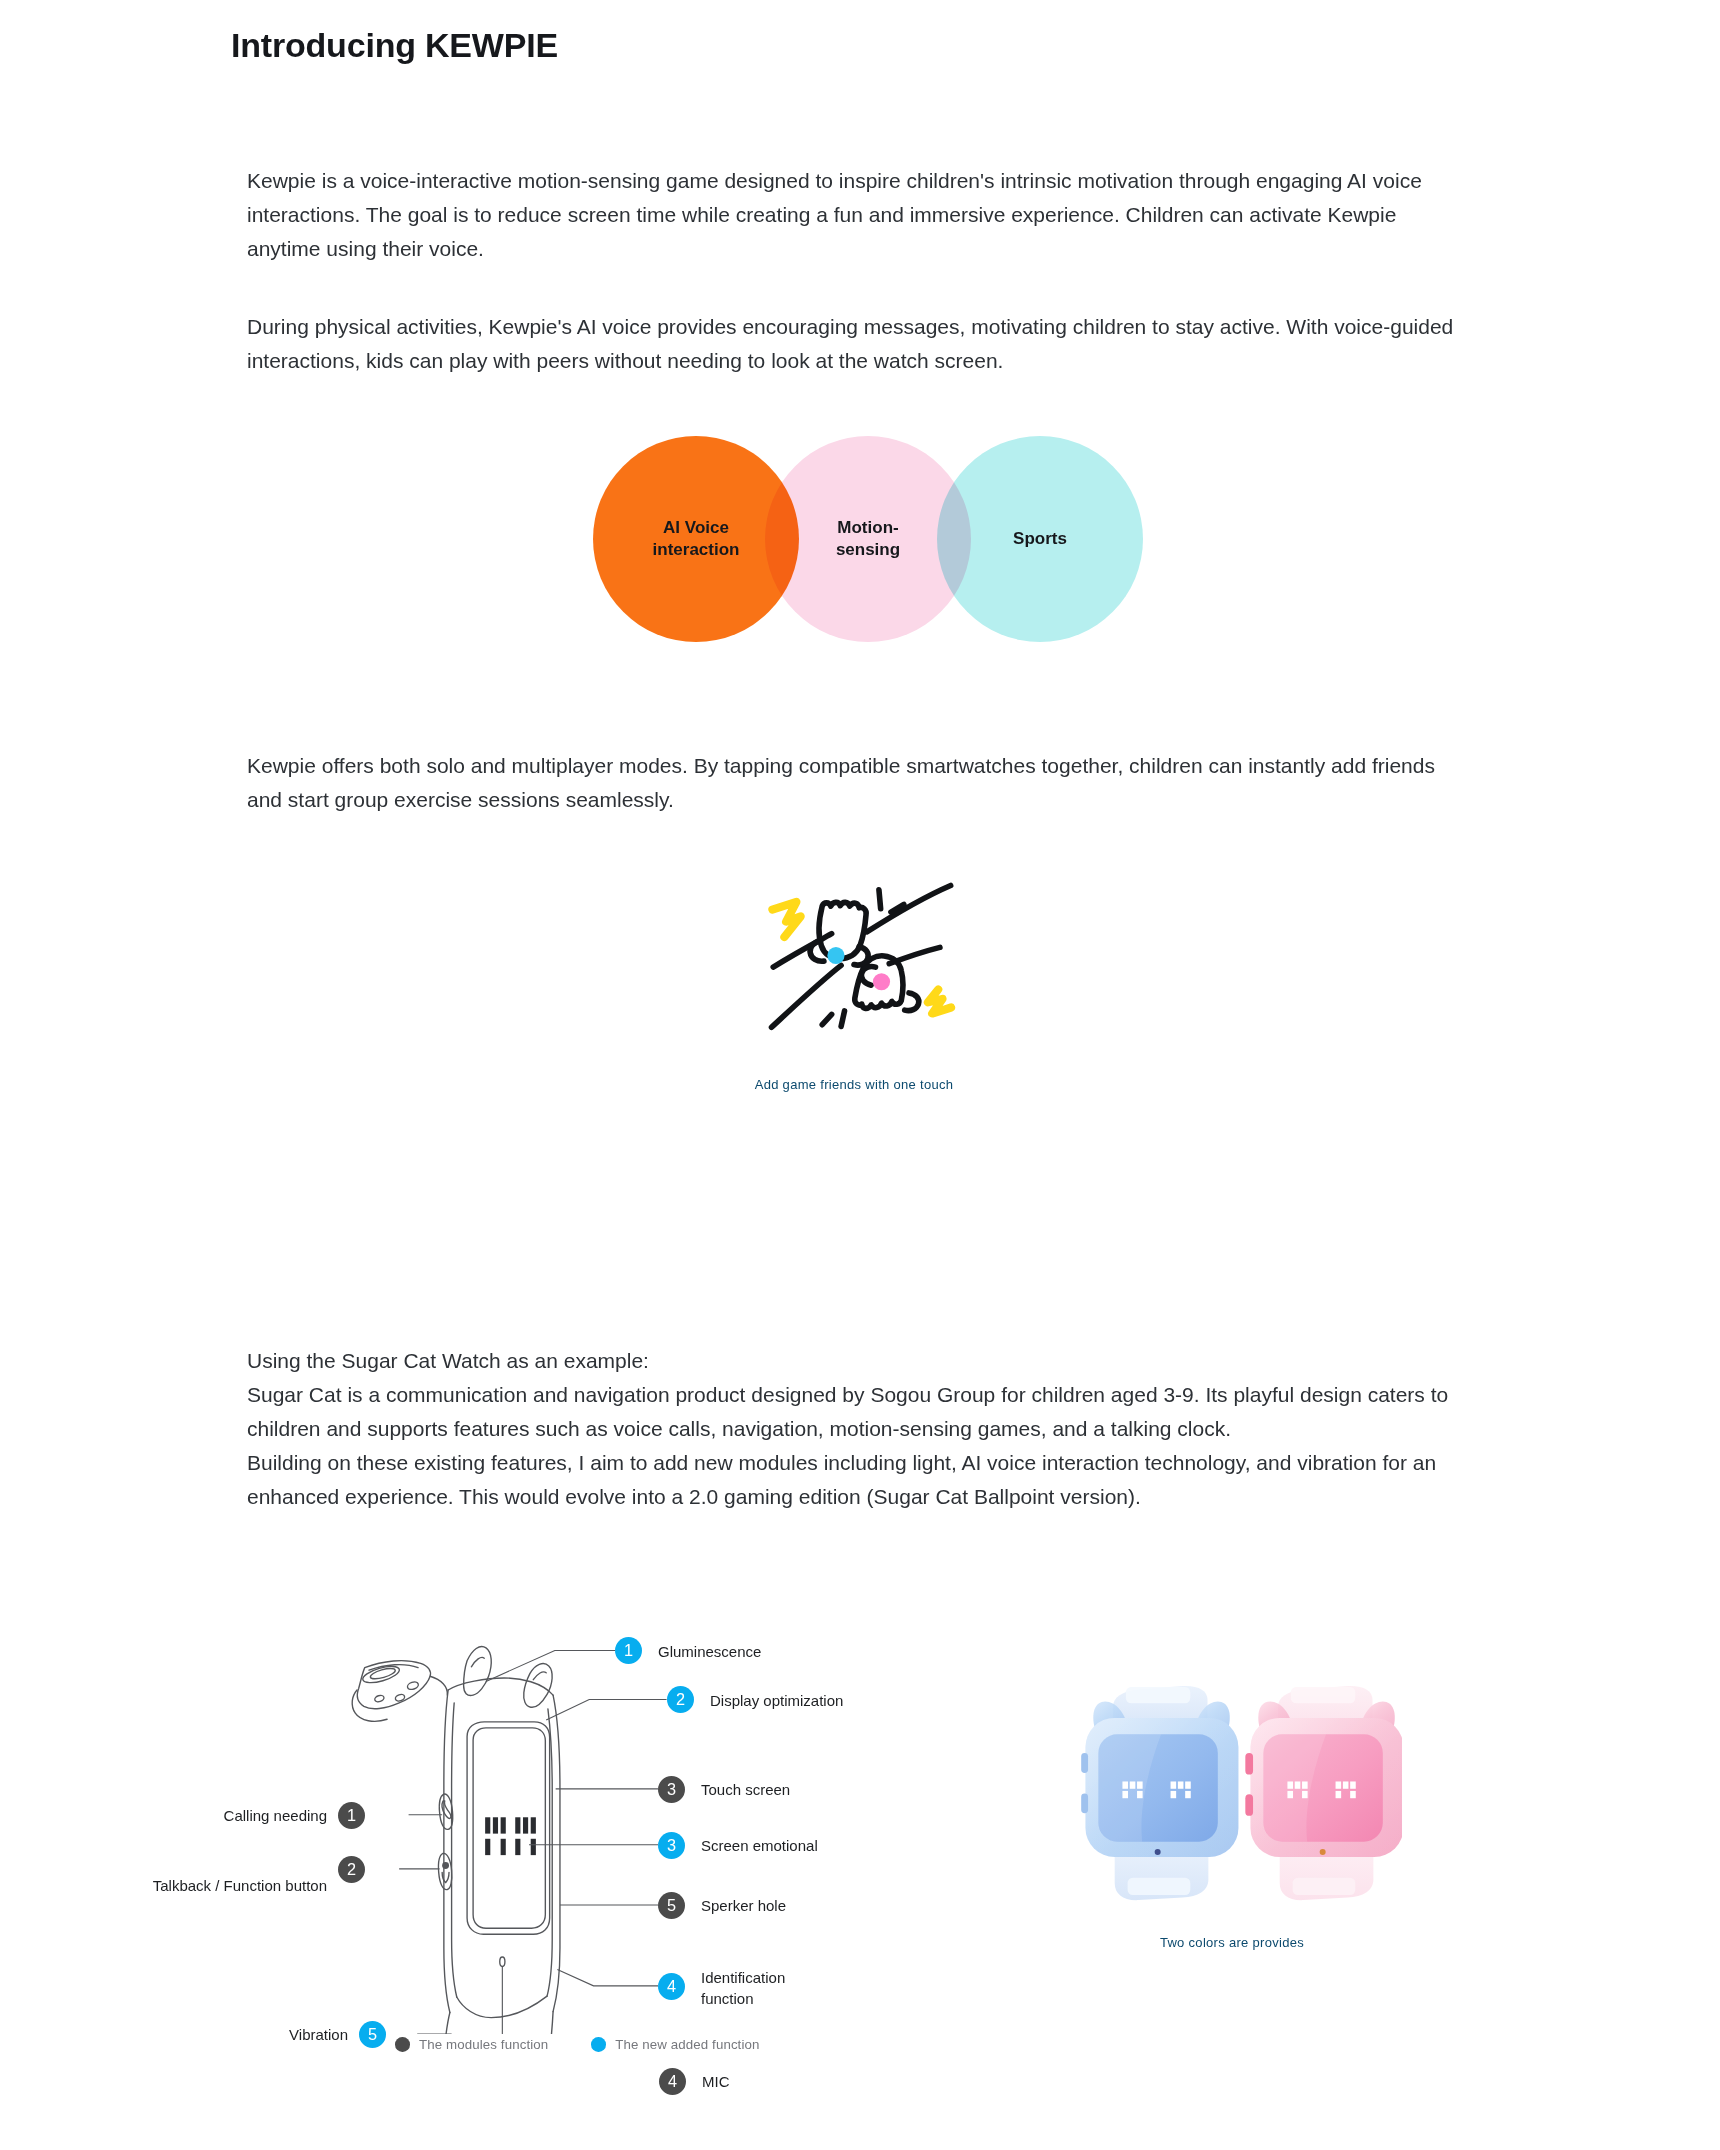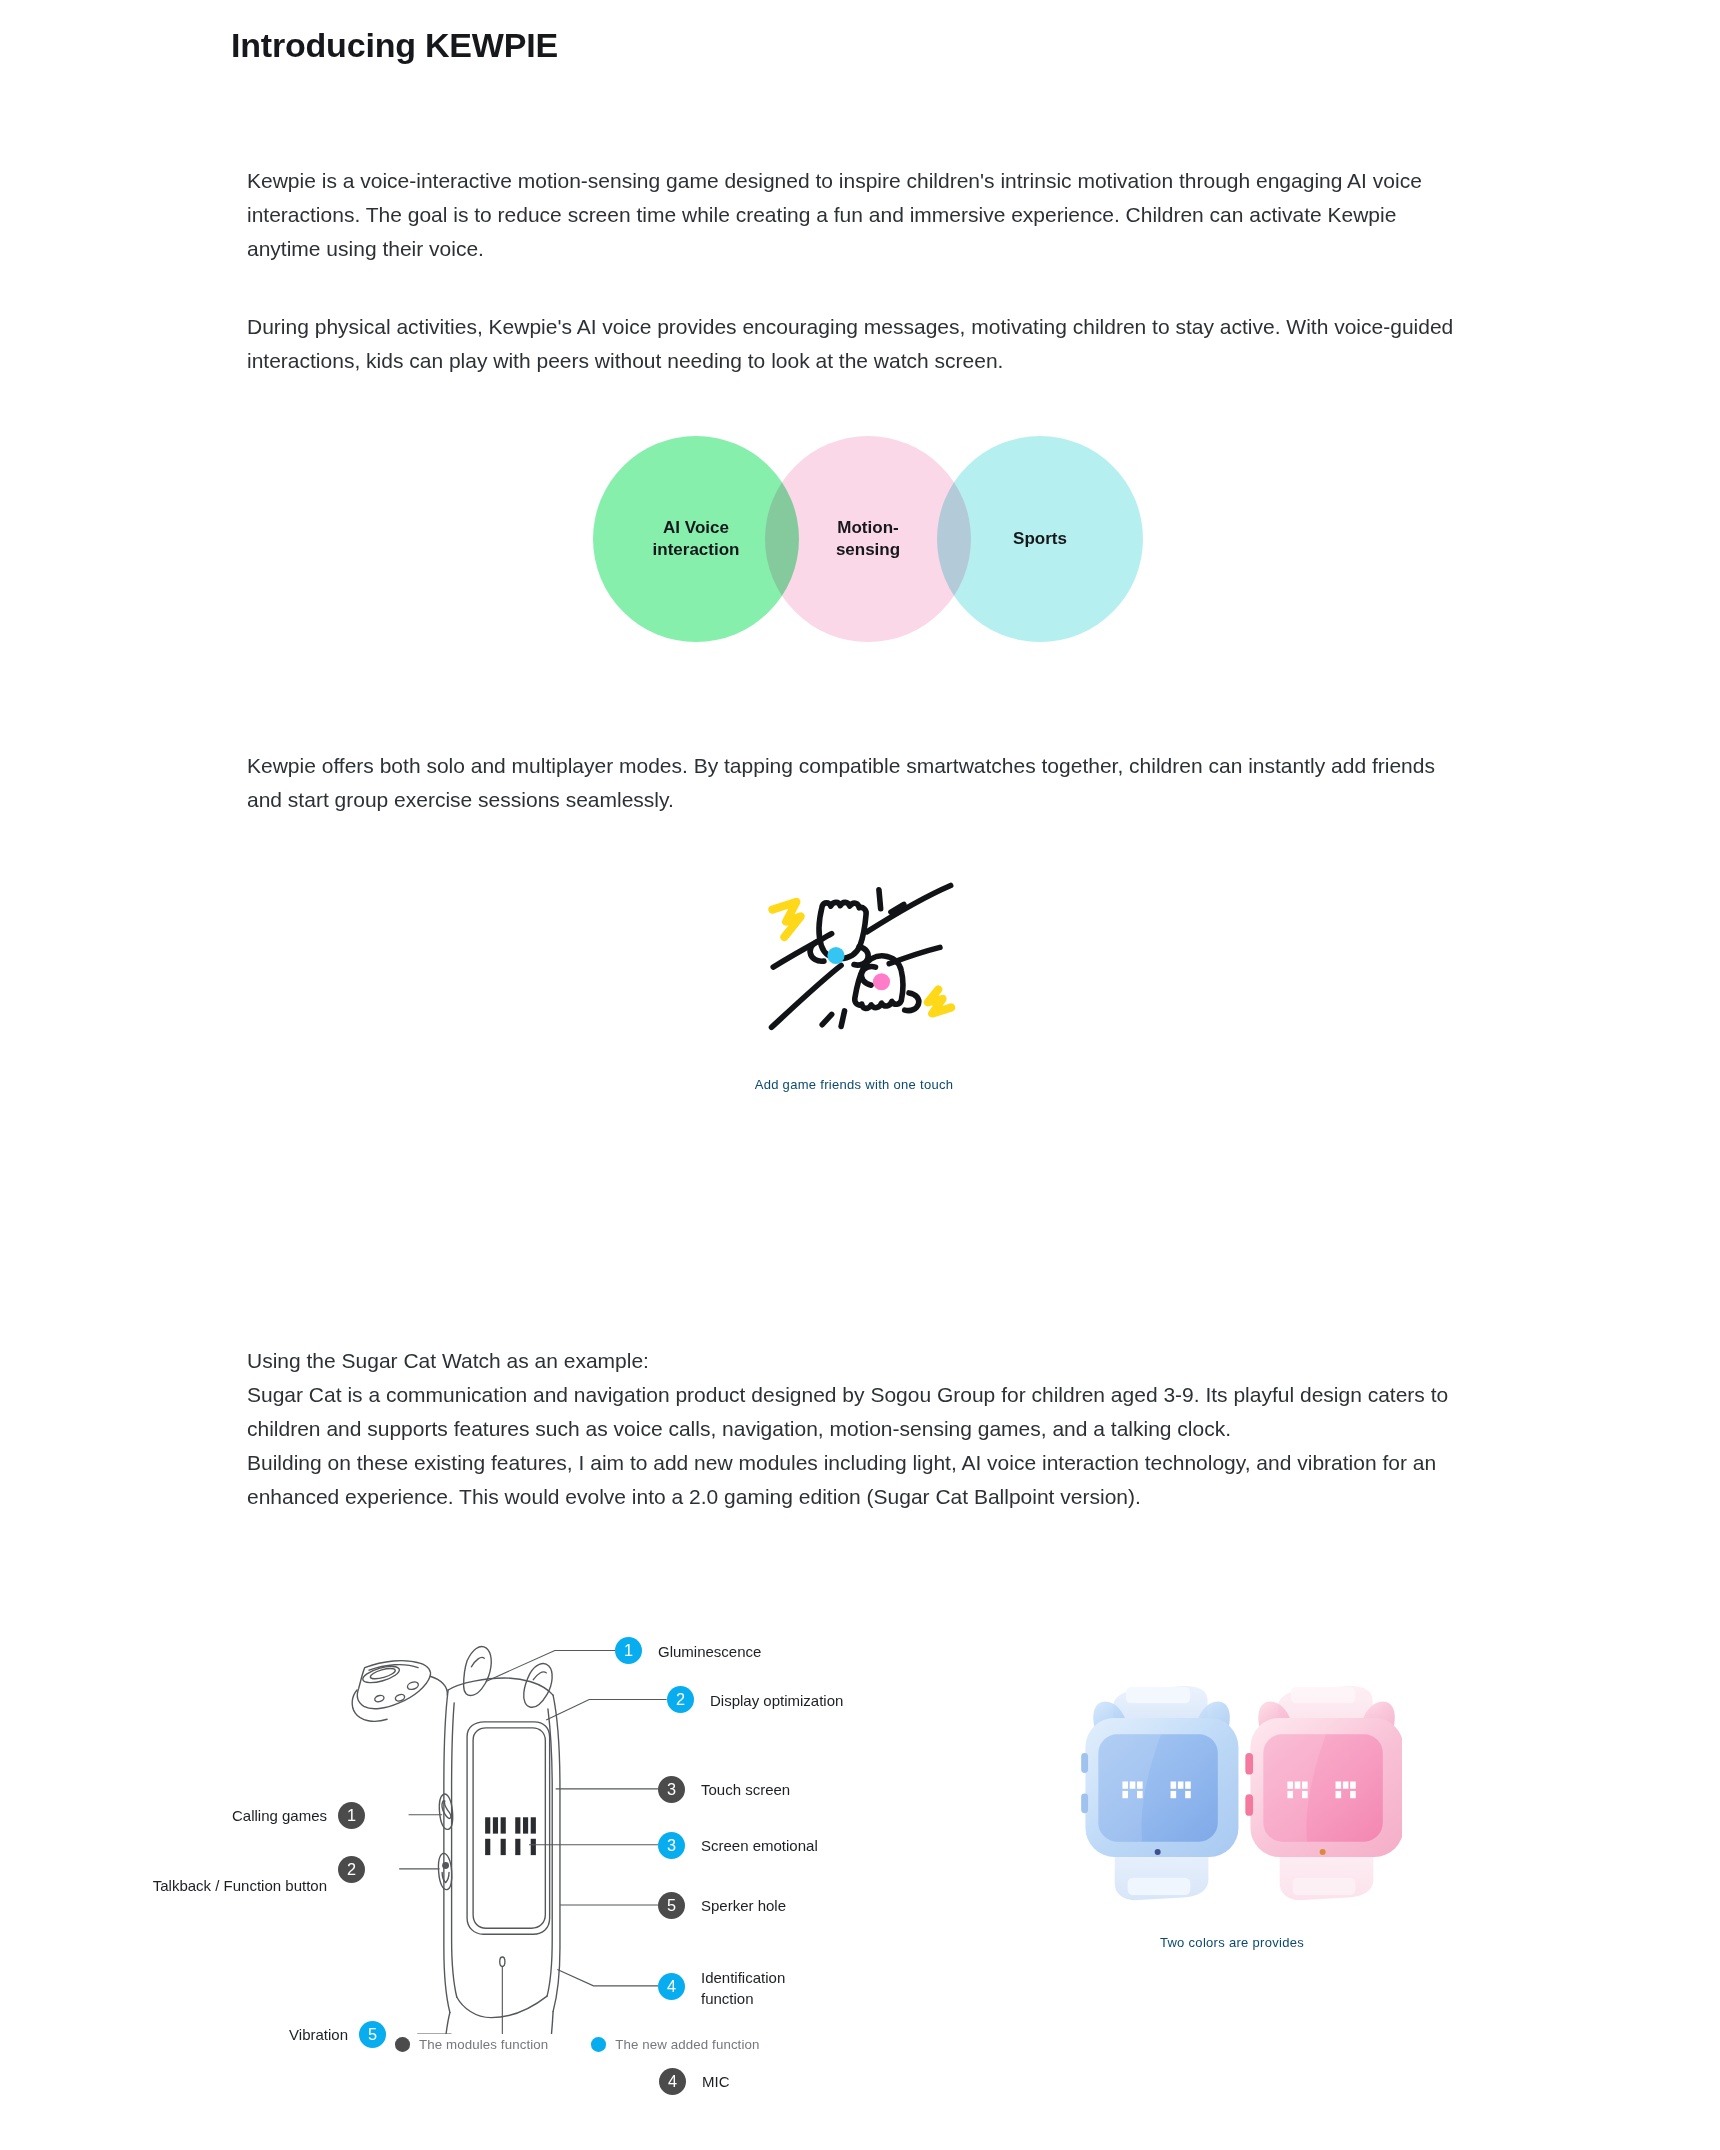--- a/index.html
+++ b/index.html
@@ -124,21 +124,21 @@
 
   <div class="body-block" style="top:148px;">
     <p>Kewpie is a voice-interactive motion-sensing game designed to inspire children's intrinsic motivation through engaging AI voice interactions. The goal is to reduce screen time while creating a fun and immersive experience. Children can activate Kewpie anytime using their voice.</p>
   </div>
 
   <div class="body-block" style="top:294px;">
     <p>During physical activities, Kewpie's AI voice provides encouraging messages, motivating children to stay active. With voice-guided interactions, kids can play with peers without needing to look at the watch screen.</p>
   </div>
 
   <div class="venn" style="left:593px; top:436px; width:551px; height:206px;">
-    <div class="venn-circle venn-c1" id="vc0" style="background: #86efac;">
+    <div class="venn-circle venn-c1" id="vc0" style="background: #f97316;">
       <span><i style="font-style:normal">AI Voice</i><br><i style="font-style:normal">interaction</i></span>
     </div>
     <div class="venn-circle venn-c2" id="vc1" style="background: rgb(251, 216, 232);">
       <span><i style="font-style:normal">Motion-</i><br><i style="font-style:normal">sensing</i></span>
     </div>
     <div class="venn-circle venn-c3" id="vc2" style="background: rgb(182, 239, 239);">
       <span>Sports</span>
     </div>
   </div>
 
@@ -285,21 +285,21 @@
         <path d="M700 660 L1000 660"></path>
         <path d="M772 800 L1000 800"></path>
         <path d="M766 950 L850 988 L1000 988"></path>
         <path d="M520 1100 L440 1100"></path>
         <path d="M498 590 L420 590"></path>
         <path d="M492 716 L398 716"></path>
         <path d="M638 944 L638 1210"></path>
       </g>
     </svg>
 
-    <div class="callout-label right-align" style="left:-125px; top:244px; width:224px;">Calling games</div>
+    <div class="callout-label right-align" style="left:-125px; top:244px; width:224px;">Calling needing</div>
     <div class="callout-num prev" style="left:110px; top:241px;">1</div>
 
     <div class="callout-label right-align" style="left:-159px; top:314px; width:258px;">Talkback / Function button</div>
     <div class="callout-num prev" style="left:110px; top:295px;">2</div>
 
     <div class="callout-label right-align" style="left:-52px; top:463px; width:172px;">Vibration</div>
     <div class="callout-num added" style="left:131px; top:460px;">5</div>
 
     <div class="callout-num added" style="left:387px; top:76px;">1</div>
     <div class="callout-label" style="left:430px; top:80px;">Gluminescence</div>

